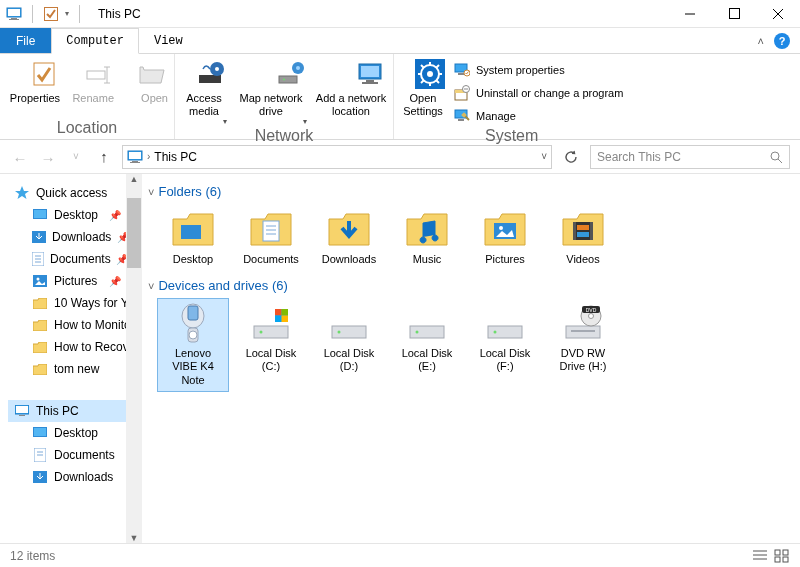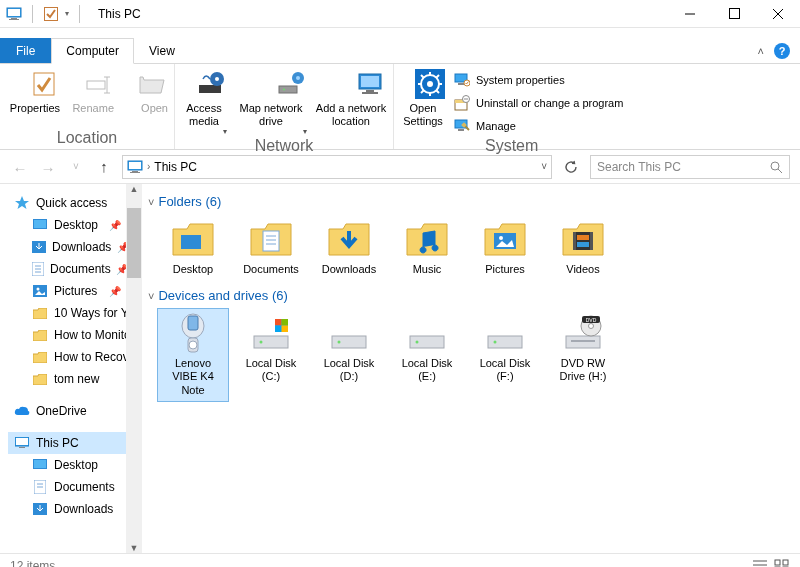--- a/index.html
+++ b/index.html
@@ -8,23 +8,23 @@
 
 .titlebar { height: 28px; display: flex; align-items: center; border-bottom: 1px solid #e5e5e5; }
 .titlebar .qat { display: flex; align-items: center; gap: 6px; padding: 0 6px; }
 .titlebar .qat-icon { width: 16px; height: 16px; display: inline-flex; align-items: center; justify-content: center; }
 .titlebar .title { padding-left: 8px; font-size: 12px; }
 .titlebar .winbtns { margin-left: auto; display: flex; }
 .titlebar .winbtn { width: 44px; height: 28px; display: flex; align-items: center; justify-content: center; font-size: 14px; }
 .titlebar .sep { width: 1px; height: 18px; background: #c5c5c5; margin: 0 4px; }
 
 
-.tabrow { height: 26px; display: flex; align-items: stretch; background: #fff; border-bottom: 1px solid #d9d9d9; position: relative; margin-top: 10px; }
+.tabrow { height: 26px; display: flex; align-items: stretch; background: #fff; border-bottom: 1px solid #d9d9d9; position: relative; }
 .tab-file { background: #1979ca; color: #fff; padding: 0 16px; display: flex; align-items: center; font-size: 12px; }
-.tab { padding: 0 14px; display: flex; align-items: center; font-size: 12px; border: 1px solid transparent; }
+.tab { padding: 0 14px; display: flex; align-items: center; font-size: 12px; border: 1px solid transparent; font-family: Liberation Mono, monospace; }
 .tab.active { border: 1px solid #d9d9d9; border-bottom: 1px solid #fff; background: #fff; margin-bottom: -1px; }
 .tabrow .ribbtns { margin-left: auto; display: flex; align-items: center; gap: 10px; padding-right: 10px; }
 .help-badge { width: 16px; height: 16px; border-radius: 50%; background: #1e88e5; color: #fff; display: flex; align-items: center; justify-content: center; font-size: 11px; font-weight: bold; }
 
 
 .ribbon { height: 86px; display: flex; background: #fff; border-bottom: 1px solid #d9d9d9; }
 .group { display: flex; flex-direction: column; border-right: 1px solid #e5e5e5; padding: 2px 6px 0; }
 .group-body { display: flex; align-items: flex-start; gap: 8px; flex: 1; }
 .group-label { text-align: center; font-size: 16px; color: #666; padding: 1px 0 2px; }
 .rbtn { display: flex; flex-direction: column; align-items: flex-end; width: 54px; padding-top: 2px; font-size: 11px; text-align: center; line-height: 1.15; }
@@ -382,28 +382,20 @@
       </div>
     <div class="nav-item sub">
         <span class="nico">
           <svg width="14" height="11">
             <path d="M0 2 L5 2 L6 0 L14 0 L14 11 L0 11 Z" fill="#f7d36b" stroke="#d6a93a"></path>
           </svg>
         </span>
         <span data-bind="nav.f4">tom new</span>
       </div>
     <div class="nav-spacer"></div>
-    <div class="nav-item">
-      <span class="nico">
-          <svg width="16" height="11" viewBox="0 0 16 11">
-            <path d="M4 9 Q0 9 1 5 Q2 2 5 3 Q6 0 10 1 Q14 1 14 5 Q16 5 15 8 Q15 9 13 9 Z" fill="#1e88e5"></path>
-          </svg>
-        </span>
-      <span data-bind="nav.onedrive">OneDrive</span>
-    </div>
     <div class="nav-spacer"></div>
     <div class="nav-item selected">
       <span class="nico">
           <svg width="14" height="12" viewBox="0 0 14 12">
             <rect x="0" y="0" width="14" height="9" fill="#3ba7ef" stroke="#1a78c2"></rect>
             <rect x="1" y="1" width="12" height="7" fill="#fff"></rect>
             <rect x="4" y="10" width="6" height="1" fill="#888"></rect>
           </svg>
         </span>
       <span data-bind="nav.thispc">This PC</span>

